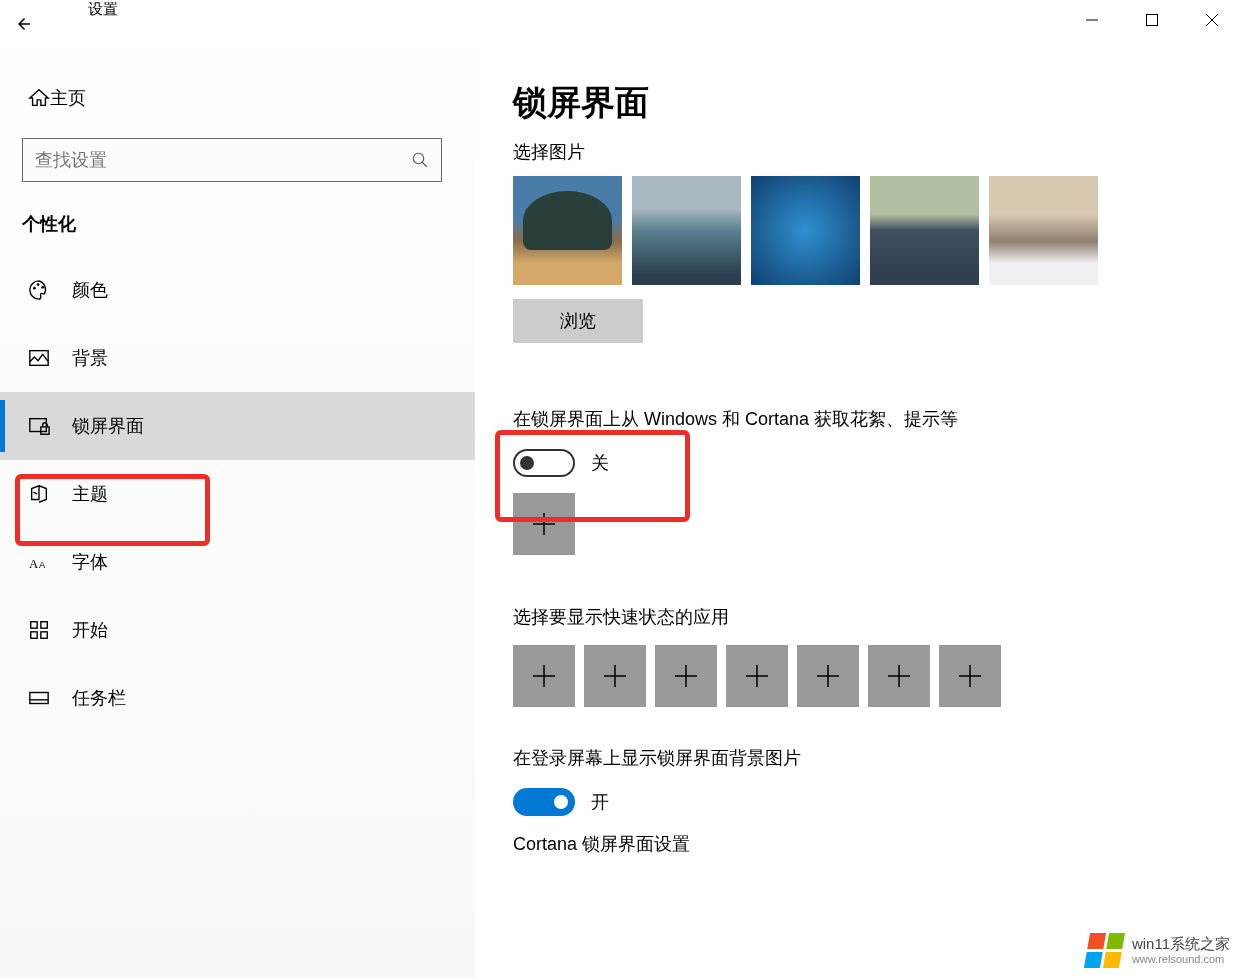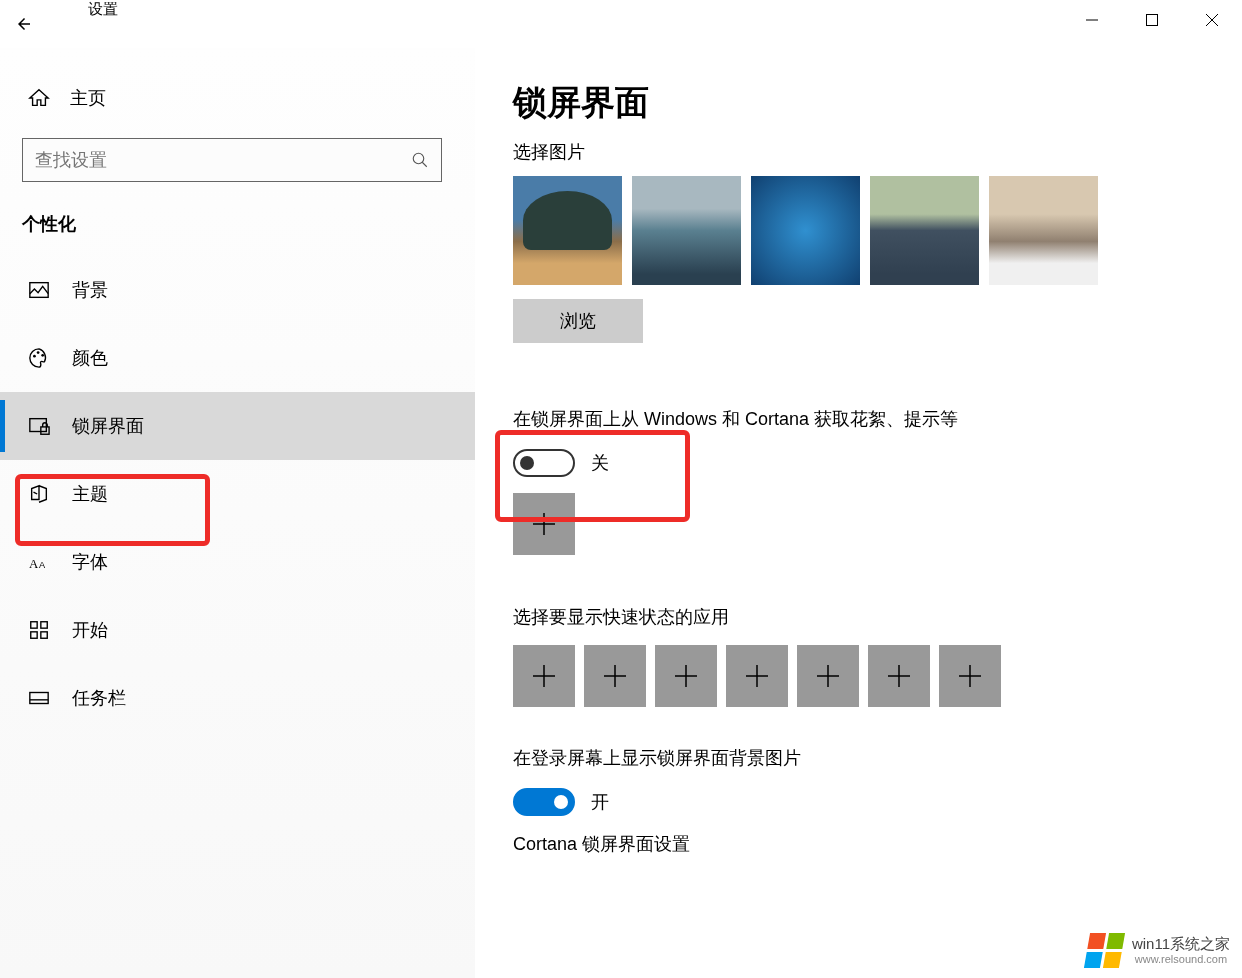--- a/index.html
+++ b/index.html
@@ -57,21 +57,20 @@
     .sidebar {
       width: 475px;
       padding: 28px 0 0 0;
       border-right: 0;
       background: linear-gradient(to bottom, #fefefe, #f8f8f8);
     }
     .home-row {
       display: flex;
       align-items: center;
       padding: 10px 0 10px 28px;
-      gap: 20px;
       margin-bottom: 18px;
     }
     .home-row svg { width: 22px; height: 22px; }
     .home-label { font-size: 18px; }
     
     .search-box {
       margin: 0 28px 30px 22px;
       border: 1px solid #666;
       width: 420px;
       height: 44px;
@@ -252,21 +251,21 @@
       display: grid;
       grid-template-columns: 16px 16px;
       grid-template-rows: 16px 16px;
       gap: 3px;
       transform: skewX(-10deg);
     }
     .wm-logo div:nth-child(1){background:#f25022;}
     .wm-logo div:nth-child(2){background:#7fba00;}
     .wm-logo div:nth-child(3){background:#00a4ef;}
     .wm-logo div:nth-child(4){background:#ffb900;}
-    .wm-text { font-size: 15px; color: #444; line-height: 1.2; text-align: center; }
+    .wm-text { font-size: 15px; color: #444; line-height: 1.2; }
     .wm-text .sub { font-size: 11px; color: #888; }
   </style>
 </head>
 <body>
 
 <div class="titlebar">
   <div class="back-btn">
     <svg width="18" height="18" viewBox="0 0 24 24">
       <path d="M20 11H7.83l5.59-5.59L12 4l-8 8 8 8 1.41-1.41L7.83 13H20z" fill="#000"></path>
     </svg>
@@ -307,33 +306,33 @@
       <svg class="search-icon" width="18" height="18" viewBox="0 0 24 24">
           <circle cx="10" cy="10" r="7" fill="none" stroke="#555" stroke-width="1.5"></circle>
           <line x1="15" y1="15" x2="21" y2="21" stroke="#555" stroke-width="1.5"></line>
         </svg>
     </div>
 
     <div class="section-header">个性化</div>
 
     <div class="nav-item">
       <svg viewBox="0 0 24 24">
-          <rect x="2" y="4" width="20" height="16" fill="none" stroke="#000" stroke-width="1.5"></rect>
-          <path d="M2 16l5-5 4 4 5-7 6 8" fill="none" stroke="#000" stroke-width="1.5"></path>
-        </svg>
-      <span class="nav-label">背景</span>
-    </div>
-    <div class="nav-item">
-      <svg viewBox="0 0 24 24">
           <path d="M12 2a10 10 0 100 20c2 0 2-2 2-3s-1-2 0-3 3 1 4 0a10 10 0 00-6-14z" fill="none" stroke="#000" stroke-width="1.5"></path>
           <circle cx="7" cy="10" r="1.5" fill="#000"></circle>
           <circle cx="11" cy="6" r="1.5" fill="#000"></circle>
           <circle cx="16" cy="9" r="1.5" fill="#000"></circle>
         </svg>
       <span class="nav-label">颜色</span>
+    </div>
+    <div class="nav-item">
+      <svg viewBox="0 0 24 24">
+          <rect x="2" y="4" width="20" height="16" fill="none" stroke="#000" stroke-width="1.5"></rect>
+          <path d="M2 16l5-5 4 4 5-7 6 8" fill="none" stroke="#000" stroke-width="1.5"></path>
+        </svg>
+      <span class="nav-label">背景</span>
     </div>
     <div class="nav-item selected">
       <svg viewBox="0 0 24 24">
           <rect x="2" y="4" width="18" height="14" fill="none" stroke="#000" stroke-width="1.5"></rect>
           <rect x="14" y="13" width="9" height="8" fill="none" stroke="#000" stroke-width="1.5"></rect>
           <path d="M16 13v-2a2.5 2.5 0 015 0v2" fill="none" stroke="#000" stroke-width="1.5"></path>
         </svg>
       <span class="nav-label">锁屏界面</span>
     </div>
     <div class="nav-item">

